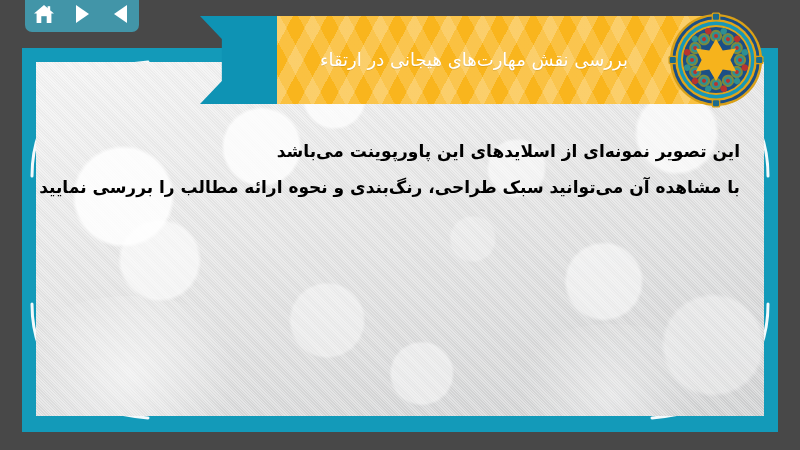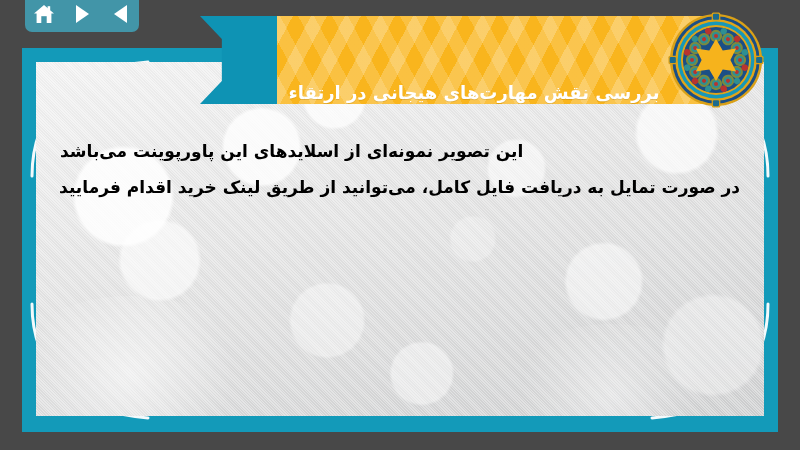--- a/index.html
+++ b/index.html
@@ -90,37 +90,37 @@
   }
   #banner-body::before{
     content:"";position:absolute;inset:0;
     background:
       repeating-linear-gradient(118deg, rgba(255,255,255,.22) 0 14px, rgba(255,255,255,0) 14px 30px),
       repeating-linear-gradient(62deg, rgba(255,255,255,.16) 0 14px, rgba(255,255,255,0) 14px 30px);
   }
   #banner-text{
     position:relative;z-index:3;
     height:88px;display:flex;flex-direction:column;
-    align-items:center;justify-content:flex-end;
+    align-items:center;justify-content:center;
     color:#ffffff;line-height:1.28;
-    font-size:18px;font-weight:bold;
+    font-size:18px;font-weight:normal;
     text-align:center;padding:0 58px 0 14px;box-sizing:border-box;
     text-shadow:0 1px 0 rgba(0,0,0,.10);
   }
   .banner-line{white-space:nowrap;}
 
   
   #medallion{
     position:absolute;left:668px;top:12px;width:96px;height:96px;z-index:55;
   }
 
   
   #body-copy{
     position:absolute;left:0;right:0;top:72px;
-    text-align:left;color:#000;
+    text-align:right;color:#000;
     font-size:17px;line-height:2.1;
     font-weight:bold;
     z-index:30;
     padding:0 24px;box-sizing:border-box;
   }
   .body-line{white-space:nowrap;}
 </style>
 </head>
 <body>
 
@@ -212,21 +212,21 @@
         <circle cx="31" cy="104" r="2.2"></circle>
       </g>
     </svg>
 
     <div id="slide-inner">
       <div id="glow-a"></div>
       <div id="glow-b"></div>
 
       <div id="body-copy">
         <div class="body-line">این تصویر نمونه‌ای از اسلایدهای این پاورپوینت می‌باشد</div>
-        <div class="body-line">در صورت تمایل به دریافت فایل کامل، می‌توانید از طریق لینک خرید اقدام فرمایید</div>
+        <div class="body-line">با مشاهده آن می‌توانید سبک طراحی، رنگ‌بندی و نحوه ارائه مطالب را بررسی نمایید</div>
       </div>
     </div>
   </div>
 
   <div id="title-banner">
     <div id="banner-tab"></div>
     <div id="banner-body">
       <div id="banner-text">
         <span class="banner-line">بررسی نقش مهارت‌های هیجانی در ارتقاء</span>
       </div>

